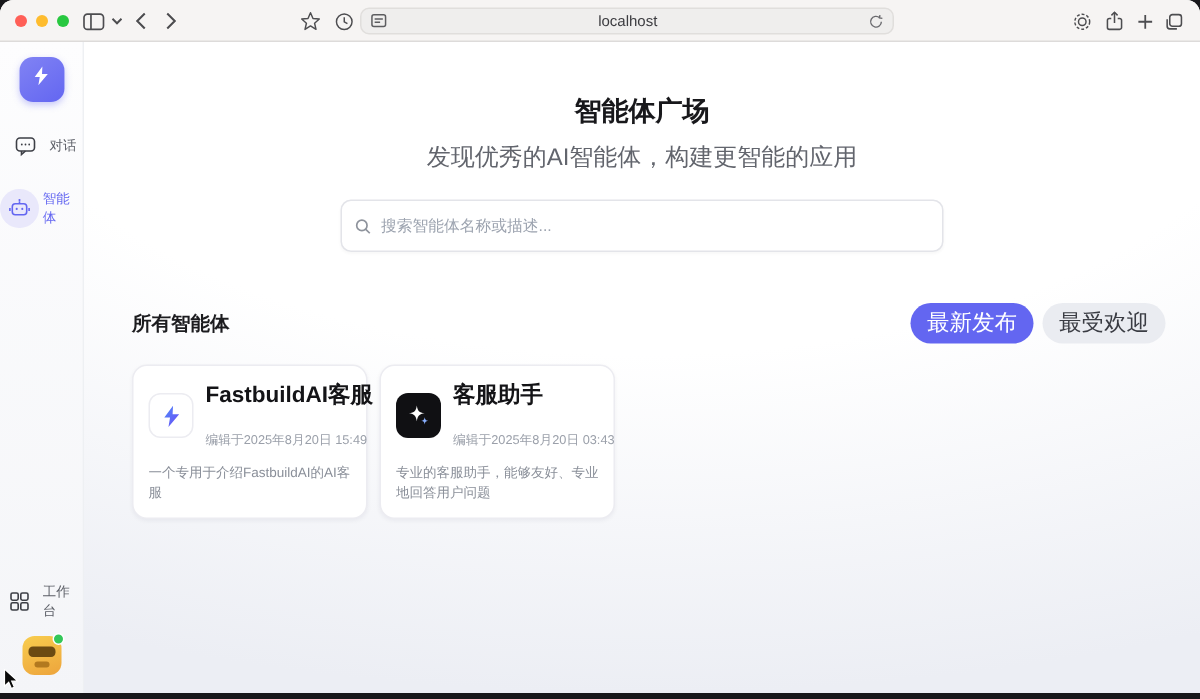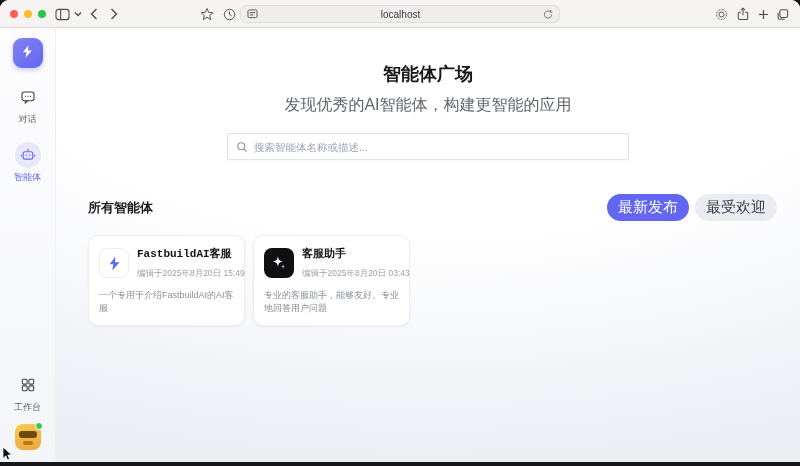--- a/index.html
+++ b/index.html
@@ -9,81 +9,81 @@
     border-radius:9px 9px 0 0; overflow:hidden; }
 
   
   .chrome { position:relative; height:28px; background:#f6f4f3; border-bottom:1px solid #dddbda; }
   .traffic { position:absolute; left:10px; top:10px; display:flex; gap:6px; }
   .traffic span { width:8px; height:8px; border-radius:50%; display:block; }
   .t-red { background:#ff5f57; } .t-yellow { background:#febc2e; } .t-green { background:#28c840; }
   .chrome-btn { position:absolute; top:0; height:28px; display:flex; align-items:center;
     justify-content:center; color:#4d4d50; }
   .chrome svg { display:block; }
-  .urlbar { position:absolute; left:240px; top:5px; width:320px; height:18px;
+  .urlbar { position:absolute; left:240px; top:5px; width:356px; height:18px;
     background:#efeeed; border:1px solid #e0dedc; border-radius:6px;
     display:flex; align-items:center; padding:0 6px; }
   .urlbar input { flex:1; border:none; background:transparent; outline:none;
     text-align:center; font-size:10px; color:#3c3c40; font-family:inherit; }
 
   
   .app { display:flex; height:434px; }
   .side { width:56px; flex:0 0 56px; background:linear-gradient(180deg,#fdfdfe 0%,#f4f5f8 100%);
     border-right:1px solid #eef0f3; display:flex; flex-direction:column; align-items:center; }
   .logo { width:30px; height:30px; margin-top:10px; border-radius:9px;
     background:linear-gradient(145deg,#8183f4,#6366f1); display:flex; align-items:center;
     justify-content:center; box-shadow:0 2px 5px rgba(99,102,241,.35); cursor:pointer; }
-  .navitem { margin-top:16px; display:flex; flex-direction:column; align-items:center;
+  .navitem { margin-top:16px; display:flex; flex-direction:row; align-items:center;
     gap:3px; cursor:pointer; }
   .navitem .nlabel { font-size:9px; color:#5b5e66; }
   .navitem .icnbox { width:26px; height:26px; border-radius:50%; display:flex;
     align-items:center; justify-content:center; color:#3d3f46; }
   .navitem.active .icnbox { background:#e9e8fb; color:#6366f1; }
-  .navitem.active .nlabel { color:#6366f1;text-align:center; }
+  .navitem.active .nlabel { color:#6366f1; }
   .side-spacer { flex:1; }
   .avatar { position:relative; width:26px; height:26px; margin:10px 0 12px;
     border-radius:8px; background:linear-gradient(160deg,#f8cd4e,#eda43c);
     cursor:pointer; overflow:visible; }
   .avatar .face { position:absolute; left:4px; top:7px; width:18px; height:7px;
     background:#6b4a12; border-radius:3px; }
   .avatar .mouth { position:absolute; left:8px; top:17px; width:10px; height:4px;
     background:#b2791f; border-radius:2px; }
   .avatar .status { position:absolute; right:-2px; top:-2px; width:8px; height:8px;
     background:#34c759; border:1.5px solid #fff; border-radius:50%; }
 
   .content { flex:1; position:relative; height:434px;
     background:radial-gradient(120% 100% at 50% 0%, #ffffff 48%, #eceef4 100%); }
 
   .page-title { margin-top:34px; text-align:center; font-size:18px; font-weight:700; color:#18181b; }
   .page-sub { margin-top:9px; text-align:center; font-size:16px; color:#62656d; }
 
-  .searchwrap { margin:17px auto 0; width:402px; height:27px; background:#fff;
-    border:1px solid #e3e4e9; border-radius:1px; display:flex; align-items:center;
+  .searchwrap { margin:17px auto 0; width:402px; height:35px; background:#fff;
+    border:1px solid #e3e4e9; border-radius:7px; display:flex; align-items:center;
     padding:0 8px; gap:6px; box-shadow:0 1px 2px rgba(20,20,40,.03); }
   .searchwrap input { flex:1; border:none; outline:none; background:transparent;
     font-size:10.5px; color:#333; font-family:inherit; }
   .searchwrap input::placeholder { color:#9ca3af; }
 
   .section-row { display:flex; align-items:center; margin:34px 23px 0 32px; }
   .section-title { font-size:13px; font-weight:700; color:#1c1c1f; }
   .pills { margin-left:auto; display:flex; gap:6px; }
   .pill { font-size:15px; padding:4px 11px; border-radius:999px; cursor:pointer;
     color:#3a3c43; background:#eaecf1; }
   .pill.active { background:#6366f1; color:#fff; }
 
   .cards { display:flex; gap:8px; margin:14px 0 0 32px; }
   .card { width:157px; background:#fff; border:1px solid #ececf1; border-radius:10px;
     padding:10px; cursor:pointer; box-shadow:0 1px 3px rgba(25,25,60,.05); }
   .card-head { display:flex; gap:8px; align-items:center; }
   .card-icon { width:30px; height:30px; border-radius:8px; flex:0 0 30px;
     display:flex; align-items:center; justify-content:center; }
   .card-icon.bolt { background:#fff; border:1px solid #ececf1; }
   .card-icon.spark { background:#101013; }
-  .card-title { font-size:11px; font-weight:700; color:#141417; white-space:nowrap;font-family:Liberation Mono, monospace; }
-  .card-meta { font-size:8.5px; color:#9ba0aa; margin-top:7px; white-space:nowrap; }
+  .card-title { font-size:15px; font-weight:700; color:#141417; white-space:nowrap; }
+  .card-meta { font-size:8.5px; color:#9ba0aa; margin-top:15px; white-space:nowrap; }
   .card-desc { margin-top:9px; font-size:9px; line-height:1.45; color:#8a8f99; }
 
   .bottom-strip { height:4px; background:#17171a; }
   .cursor { position:absolute; left:2px; bottom:1px; z-index:20; }
 </style>
 </head>
 <body>
 
 <div class="window">
 

